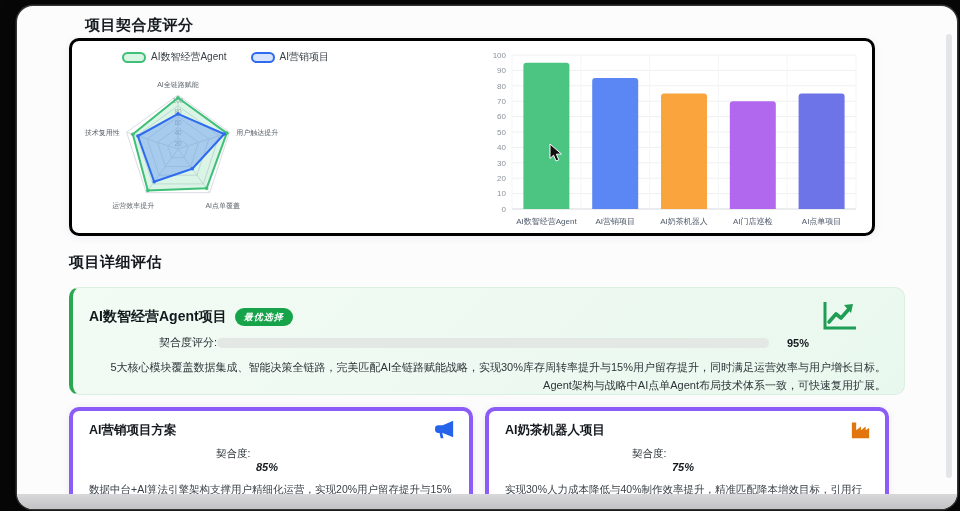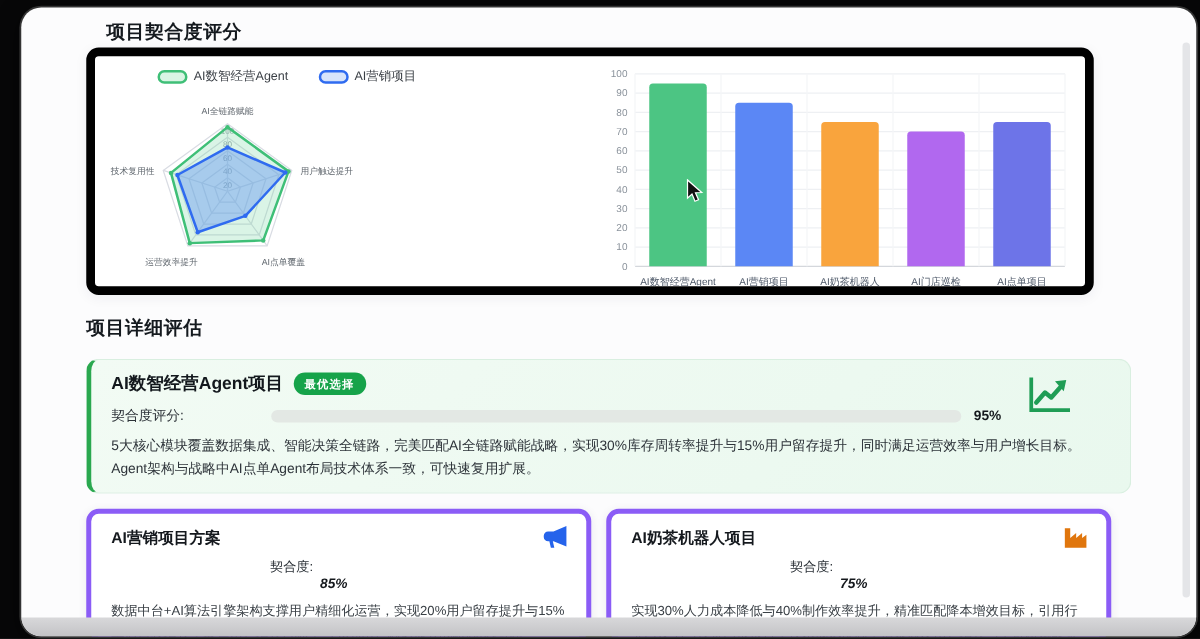--- a/index.html
+++ b/index.html
@@ -6,37 +6,37 @@
   html,body { width:960px; height:511px; overflow:hidden; background:#070708;
     font-family:"Liberation Sans","DejaVu Sans",sans-serif; }
   .window { position:absolute; left:17px; top:6px; width:940px; height:503px;
     background:#fcfcfd; border-radius:16px; overflow:hidden;
     box-shadow:0 0 0 1.5px rgba(140,140,140,0.35), 0 4px 18px rgba(0,0,0,0.6); }
   .h-section { position:absolute; font-size:15px; font-weight:bold; color:#151a1f; letter-spacing:0.5px; }
   #h1 { left:68px; top:10px; }
   #h2 { left:52px; top:247px;text-align:center; }
 
   .chart-card { position:absolute; left:52px; top:32px; width:806px; height:198px;
-    background:#ffffff; border:7px solid #000000; border-radius:10px;
+    background:#ffffff; border:3px solid #000000; border-radius:10px;
     box-shadow:0 2px 10px rgba(15,30,60,0.06); }
   .legend { position:absolute; left:50px; top:9px; display:flex; gap:24px; align-items:center; }
   .legend-item { display:flex; align-items:center; gap:5px; cursor:pointer; }
   .legend-swatch { width:24px; height:11px; border-radius:6px; border:2px solid; }
   .legend-label { font-size:10px; color:#3a3f45; }
   #radar-wrap { position:absolute; left:0; top:16px; width:330px; height:180px; }
   #bar-wrap { position:absolute; right:8px; top:4px; width:382px; height:192px; }
 
   .featured-card { position:absolute; left:52px; top:281px; width:836px; height:108px;
     background:linear-gradient(135deg,#f2fbf4,#e9f8ee);
     border:1px solid #d9efe0; border-left:4px solid #2aa84f; border-radius:10px;
-    padding:10px 18px 8px 16px; }
+    padding:20px 18px 8px 16px;text-align:right; }
   .featured-head { display:flex; align-items:center; gap:8px; }
   .featured-title { font-size:14px; font-weight:bold; color:#13181d; }
   .badge { font-size:9px; color:#fff; background:#16a34a; border-radius:999px;
-    padding:3px 9px 2px; font-weight:bold; letter-spacing:1px; }
+    padding:3px 9px 2px; font-weight:bold; letter-spacing:1px;font-style:italic; }
   .trend-icon { position:absolute; right:46px; top:12px; }
   .score-row { display:flex; align-items:center; margin-top:9px; }
   .score-label { font-size:11px; color:#2c3238; width:128px; }
   .track { flex:1; height:10px; background:#e3e8e4; border-radius:6px; overflow:hidden; margin-right:10px; }
   .fill { height:100%; border-radius:6px; }
   .score-text { font-size:11px; font-weight:bold; color:#14181c; width:30px; }
   .featured-desc { margin-top:8px; font-size:11px; line-height:1.65; color:#2e343a; }
 
   .cards-row { position:absolute; left:52px; top:401px; display:flex; gap:12px; }
   .mini-card { width:404px; height:104px; background:#fff; border:4px solid #8b5cf6;

